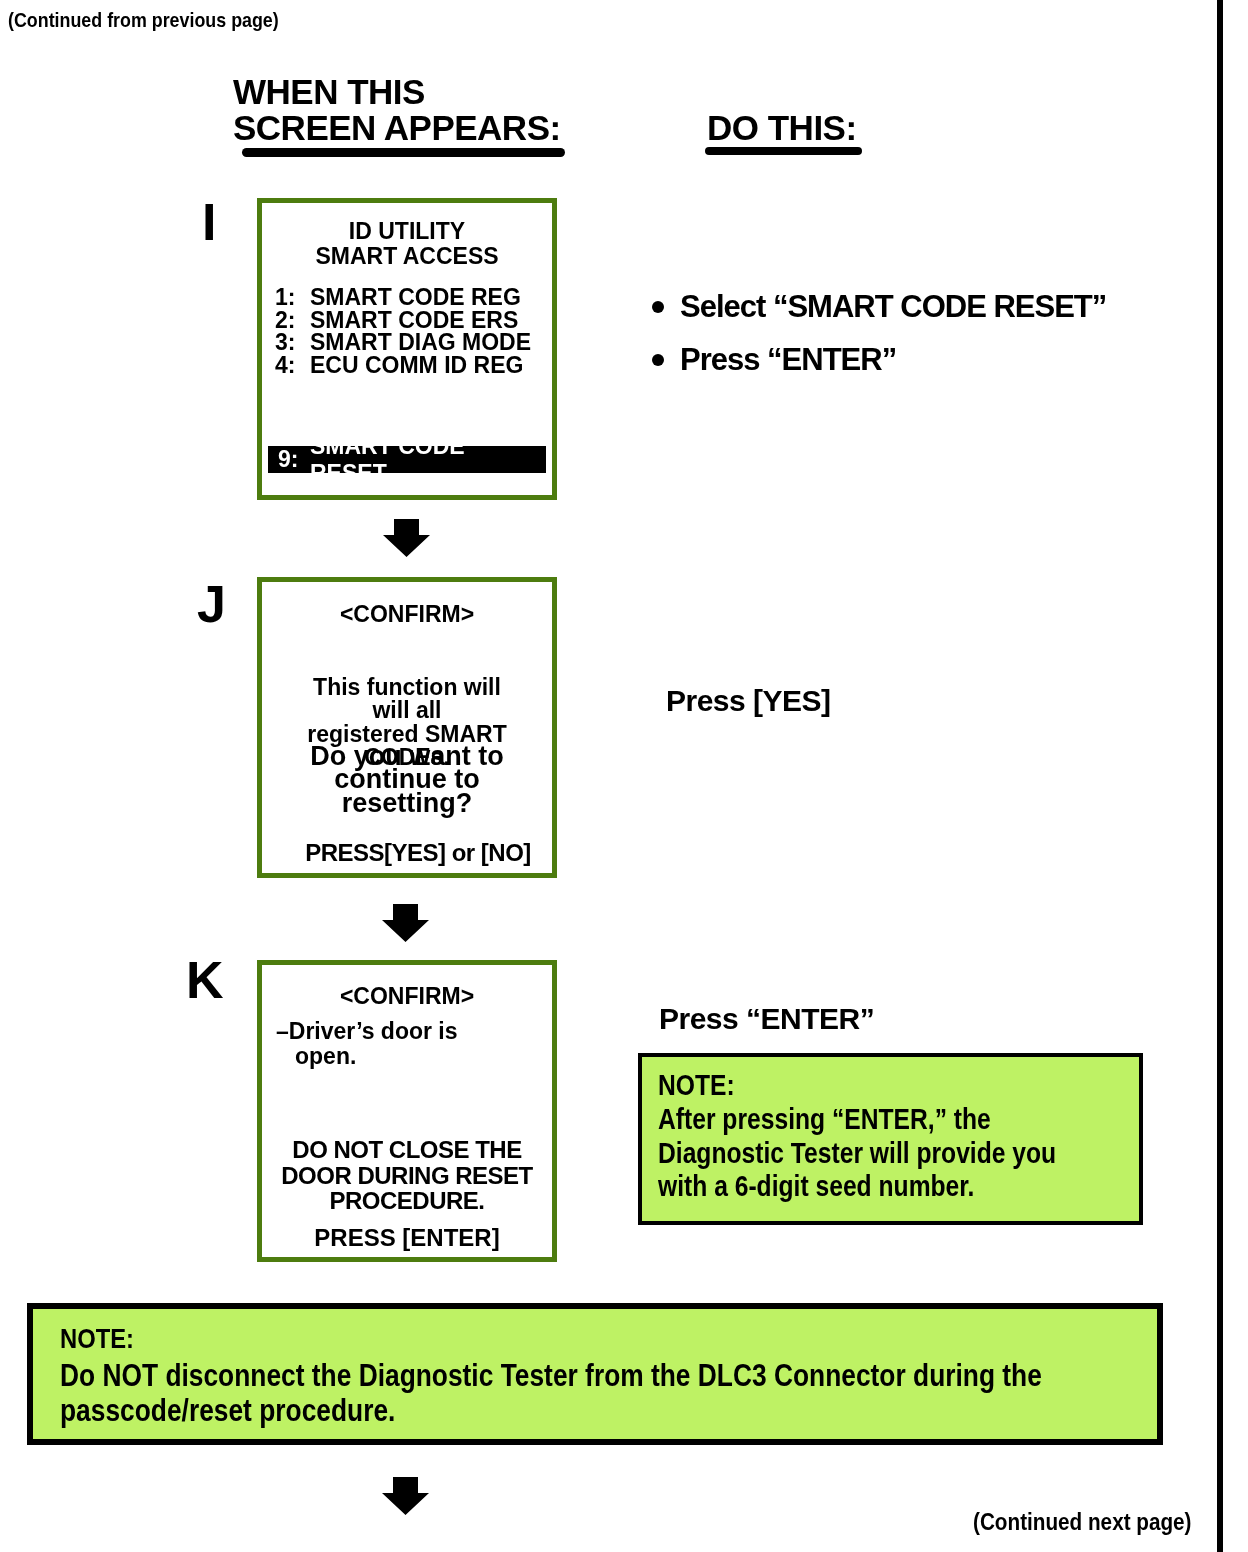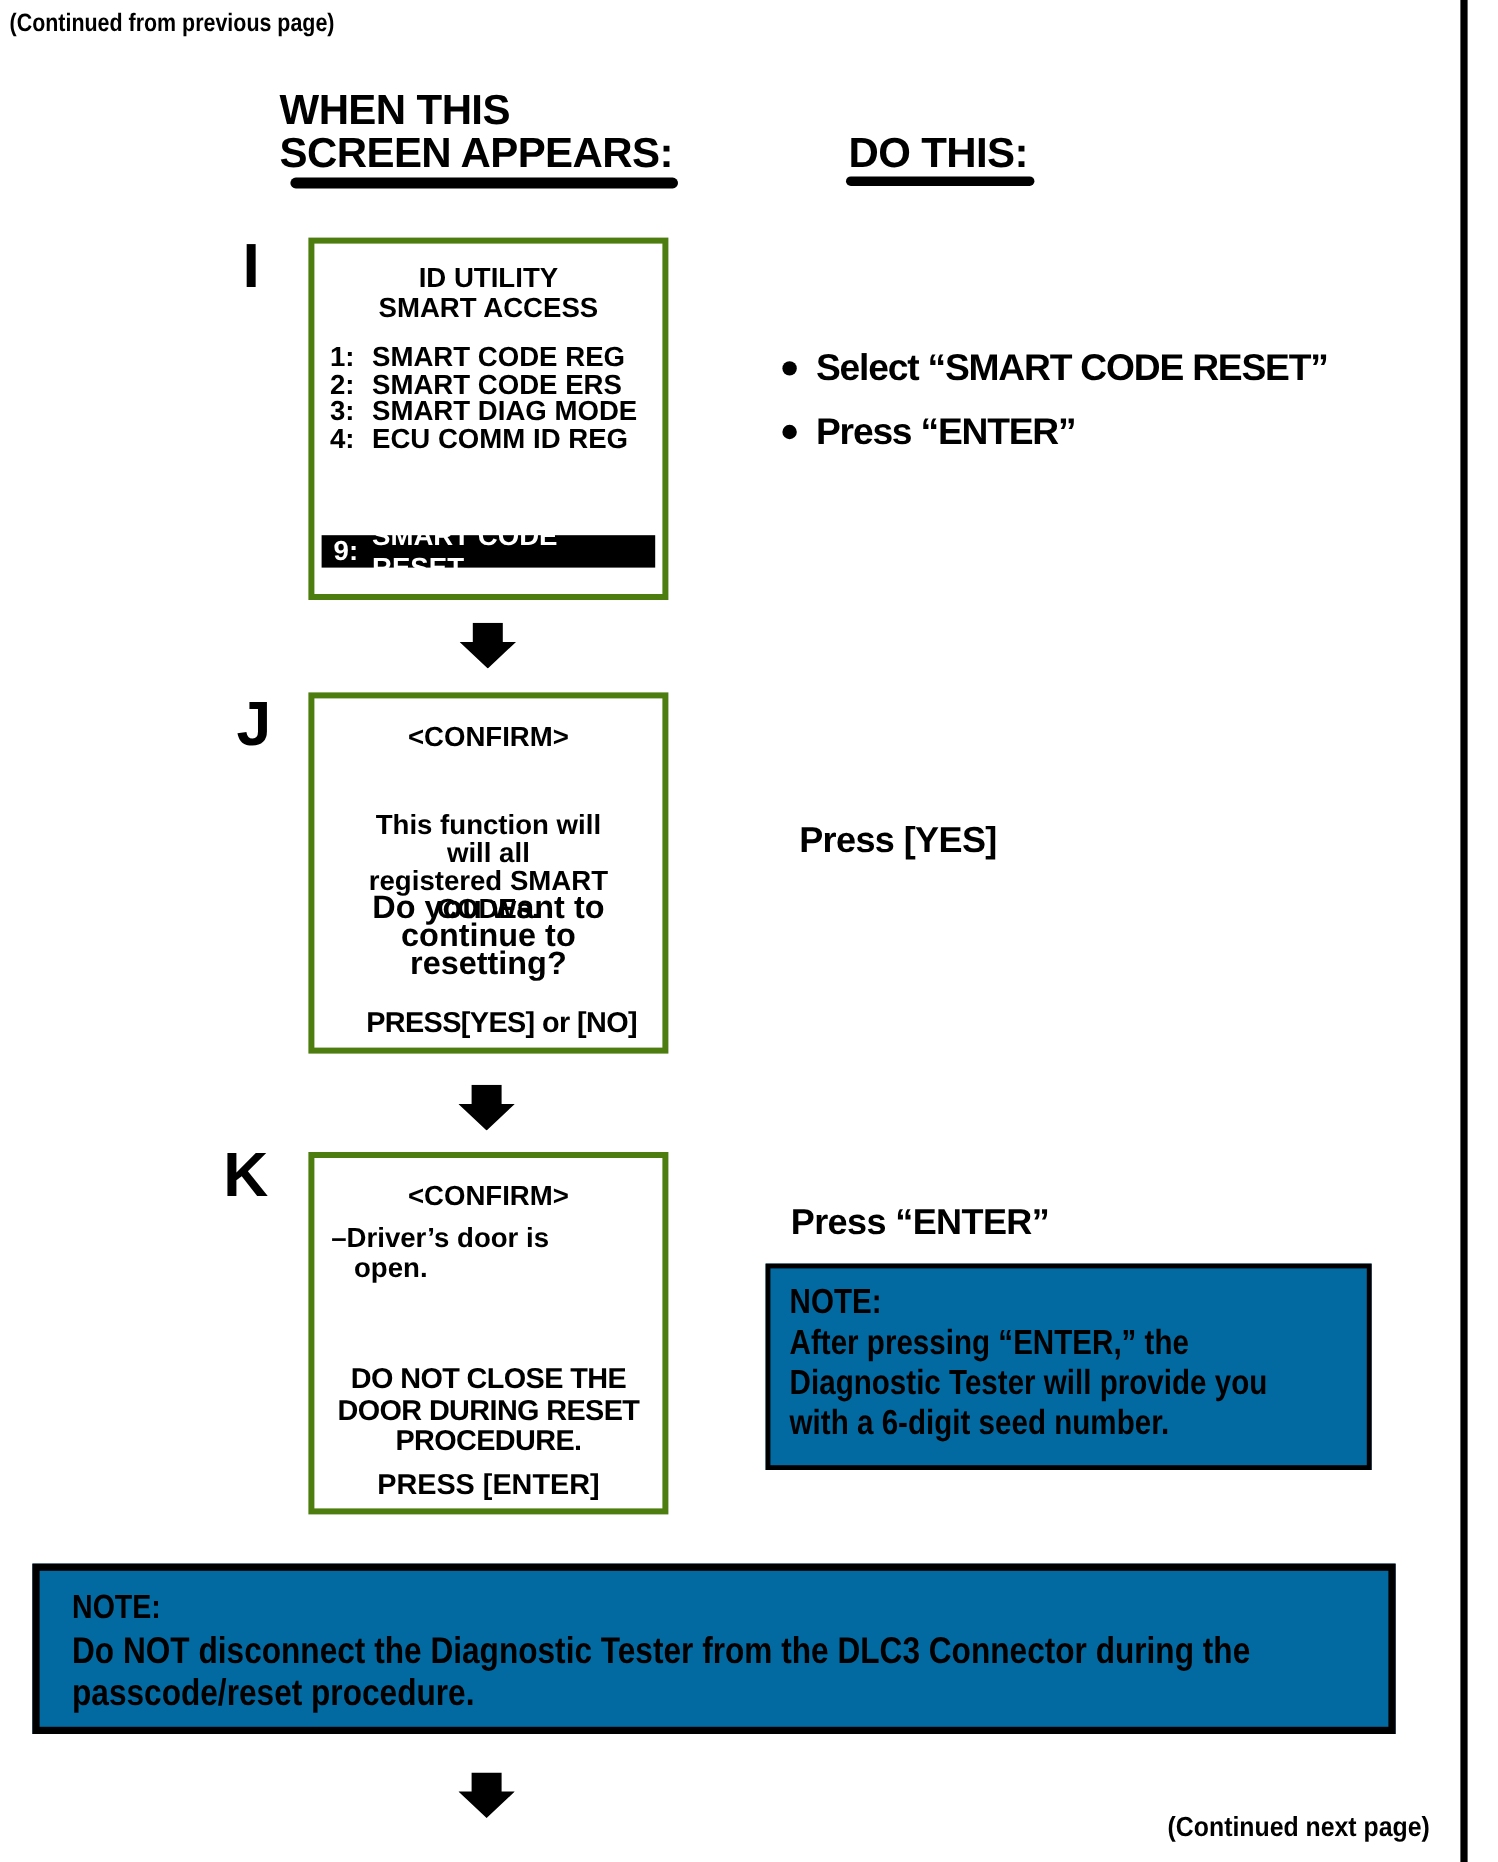--- a/index.html
+++ b/index.html
@@ -63,21 +63,21 @@
 
   
   #bullets { left:652px; top:288px; }
   .bullet-row { display:flex; margin-bottom:16px; }
   .bullet-dot { width:12px; height:12px; border-radius:50%; background:#000; margin:13px 16px 0 0; flex:none; }
   .bullet-text { font-size:31px; line-height:37px; letter-spacing:-1px; white-space:nowrap; }
   #press-yes { left:666px; top:684px; font-size:30px; letter-spacing:-0.5px; }
   #press-enter { left:659px; top:1002px; font-size:30px; letter-spacing:-0.5px; }
 
   
-  .note-box { border-style:solid; border-color:#000; box-sizing:border-box; background:#0369a1; }
+  .note-box { border-style:solid; border-color:#000; box-sizing:border-box; background:#bef264; }
   #note-k { left:638px; top:1053px; width:505px; height:172px; border-width:4px; }
   #note-k .note-title { position:absolute; left:16px; top:12px; font-size:29px; }
   #note-k .note-body  { position:absolute; left:16px; top:46px; font-size:29px; line-height:33.5px; }
   #note-bottom { left:27px; top:1303px; width:1136px; height:142px; border-width:6px; }
   #note-bottom .note-title { position:absolute; left:27px; top:14px; font-size:28px; }
   #note-bottom .note-body  { position:absolute; left:27px; top:49px; font-size:31px; line-height:35px; }
 </style>
 </head>
 <body>
 

